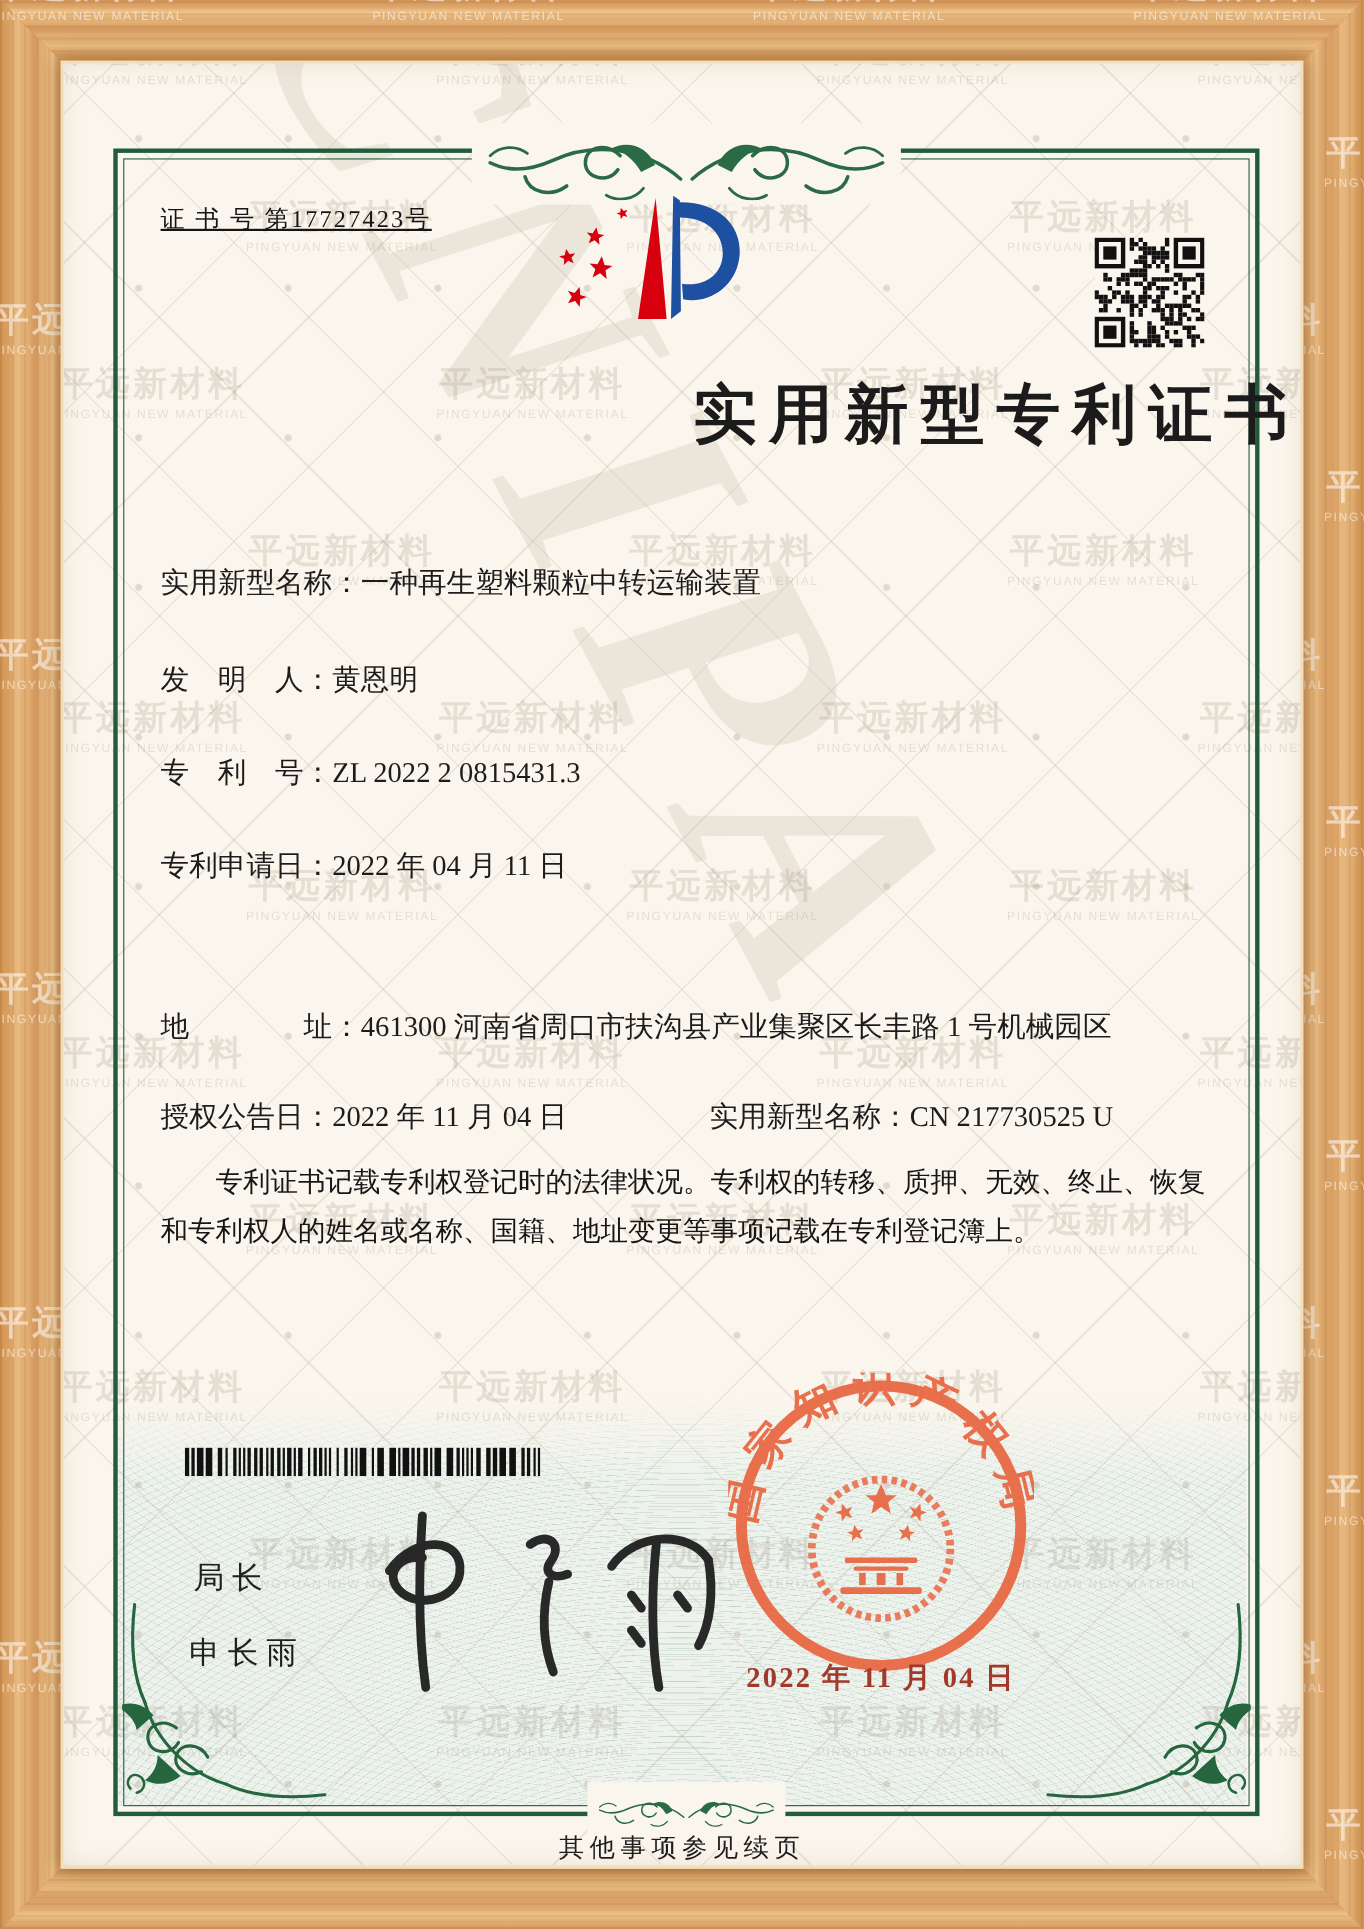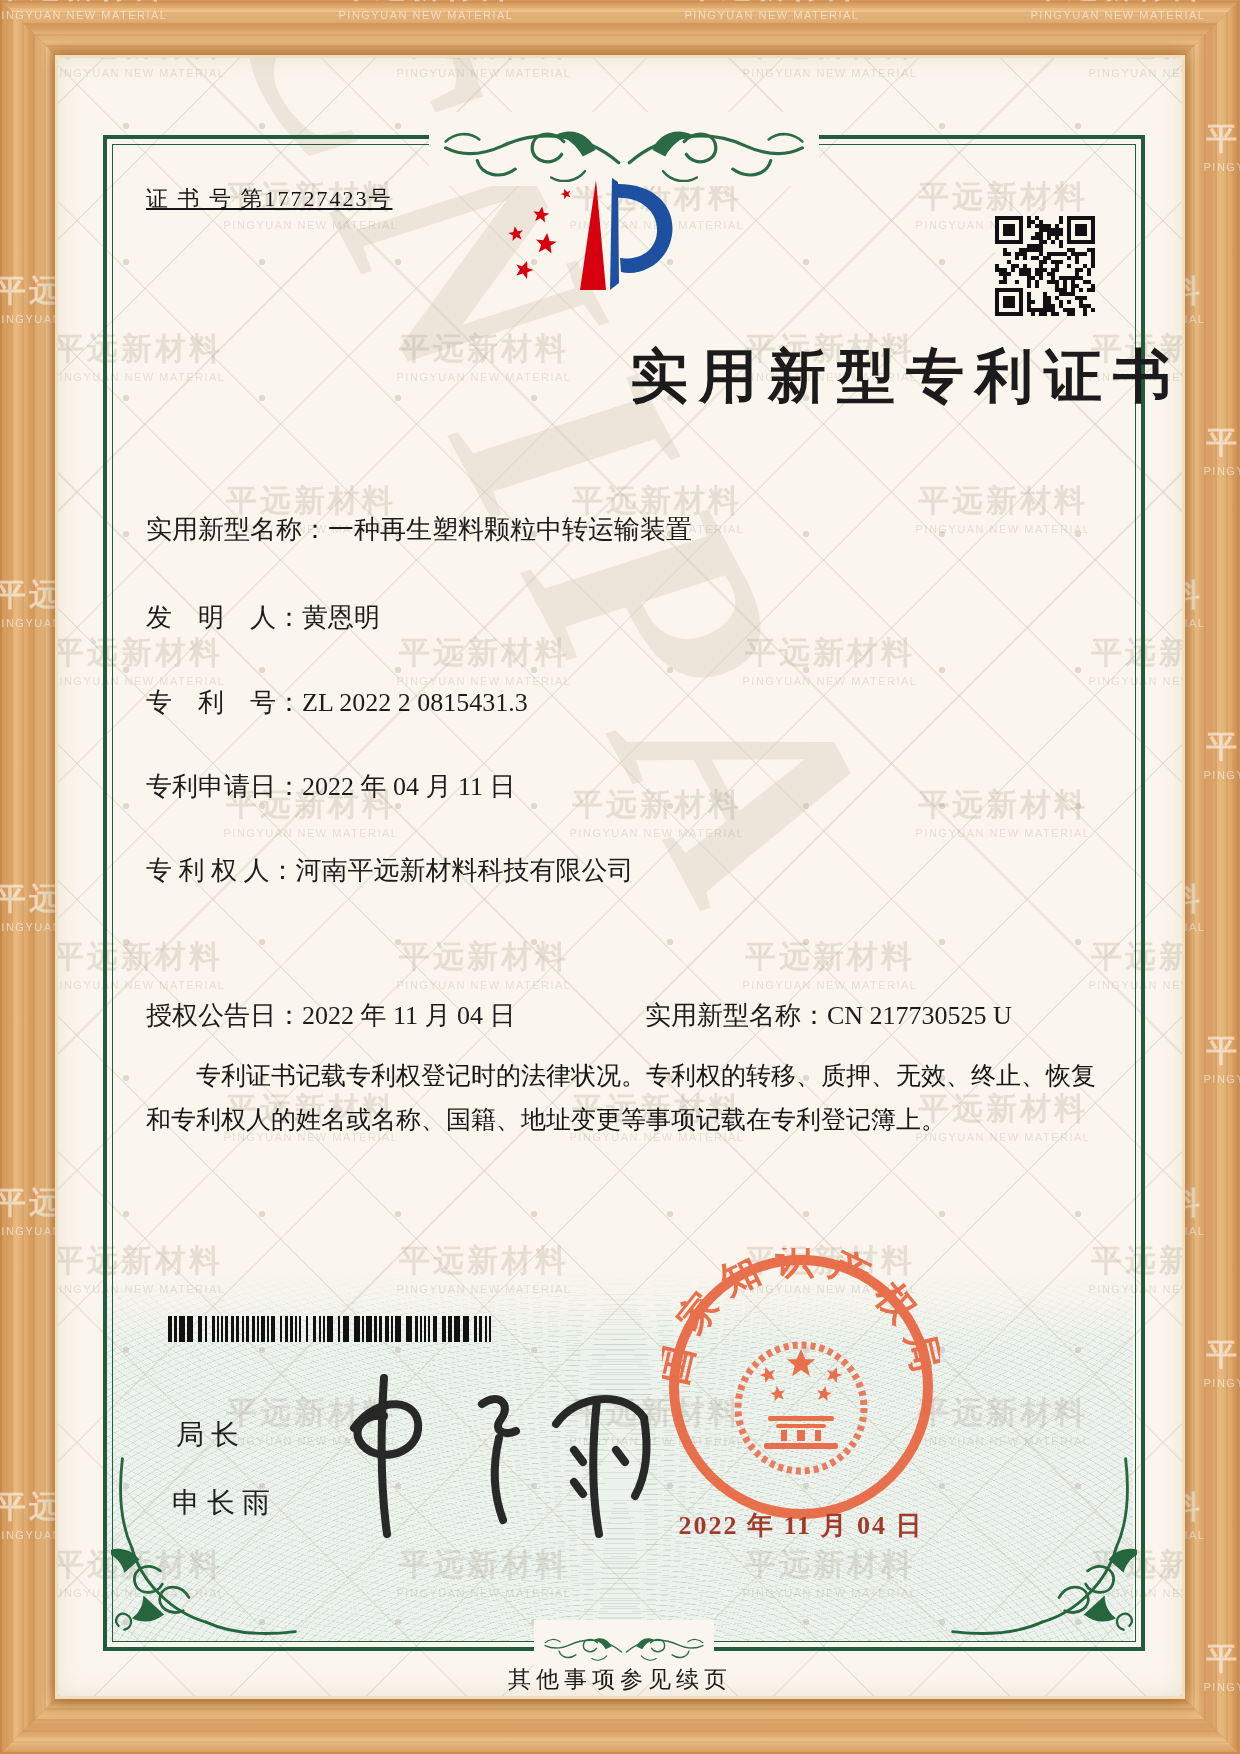--- a/index.html
+++ b/index.html
@@ -757,23 +757,23 @@
       <span class="f-value">黄恩明</span>
     </div>
     <div class="field-row" style="top:625px">
       <span class="f-label">专　利　号：</span>
       <span class="f-value">ZL 2022 2 0815431.3</span>
     </div>
     <div class="field-row" style="top:709px">
       <span class="f-label">专利申请日：</span>
       <span class="f-value">2022 年 04 月 11 日</span>
     </div>
-    <div class="field-row" style="top:793px">
-      <span class="f-label">专 利 权 人：</span>
-      <span class="f-value">河南平远新材料科技有限公司</span>
+    <div class="field-row" style="top:856px">
+      <span class="f-label">地　　　　址：</span>
+      <span class="f-value">461300 河南省周口市扶沟县产业集聚区长丰路 1 号机械园区</span>
     </div>
 
     <div class="field-row" style="top:938px">
       <span class="grant-pair">
         <span class="f-label">授权公告日：</span>
         <span>2022 年 11 月 04 日</span>
       </span>
       <span class="grant-no">
         <span class="f-label">实用新型名称：</span>
         <span>CN 217730525 U</span>

